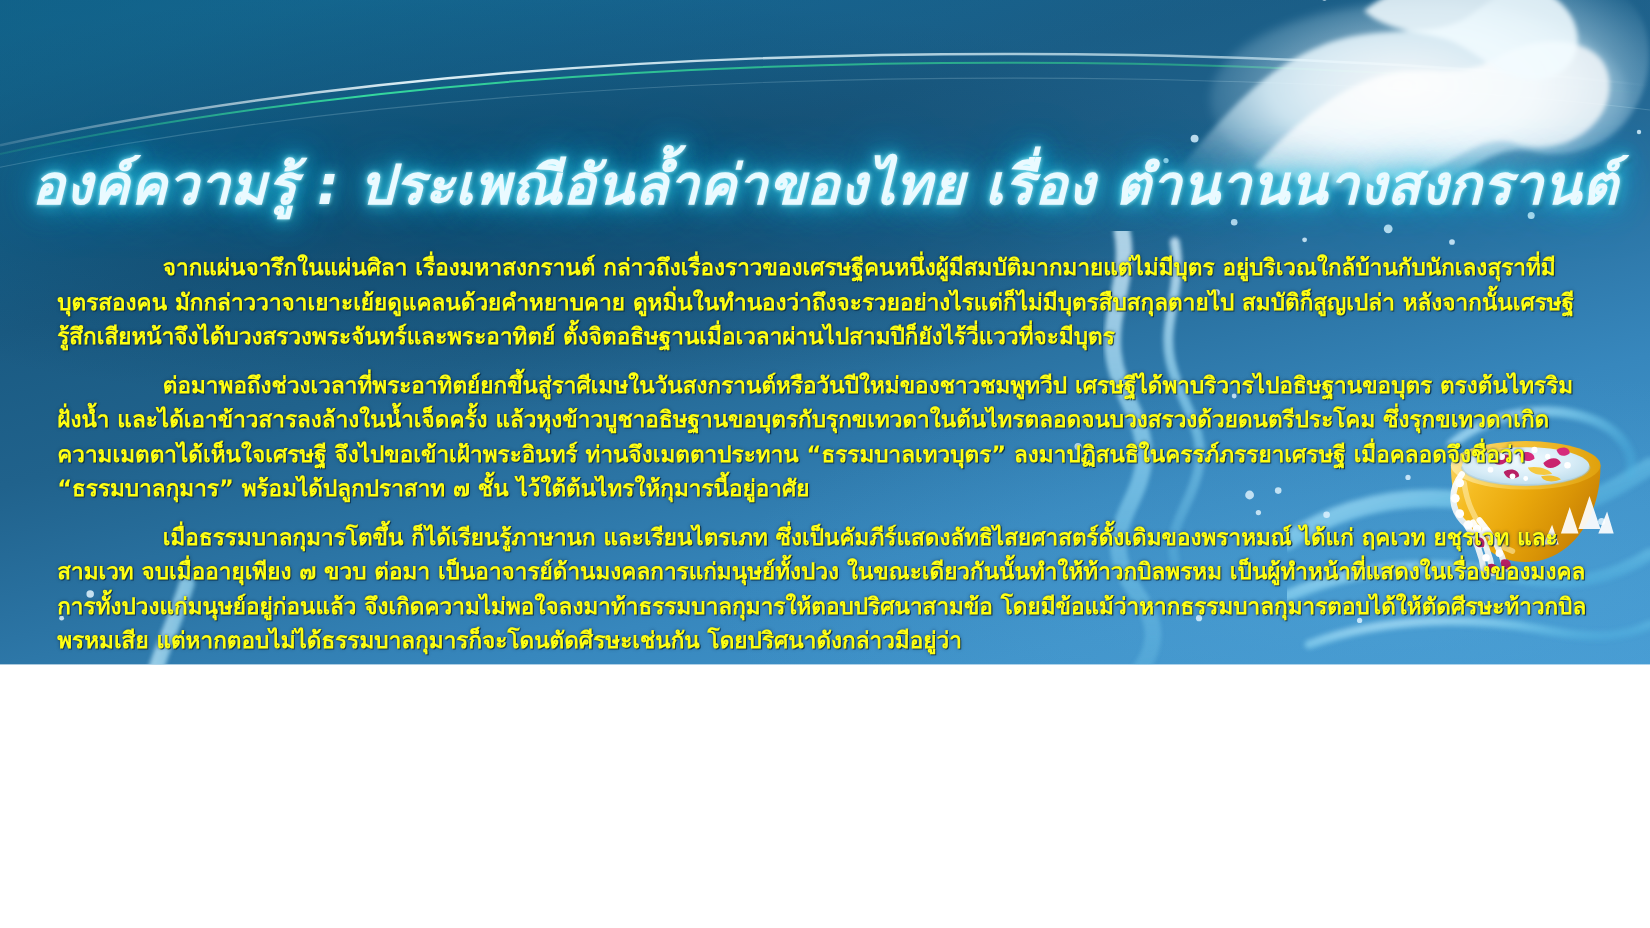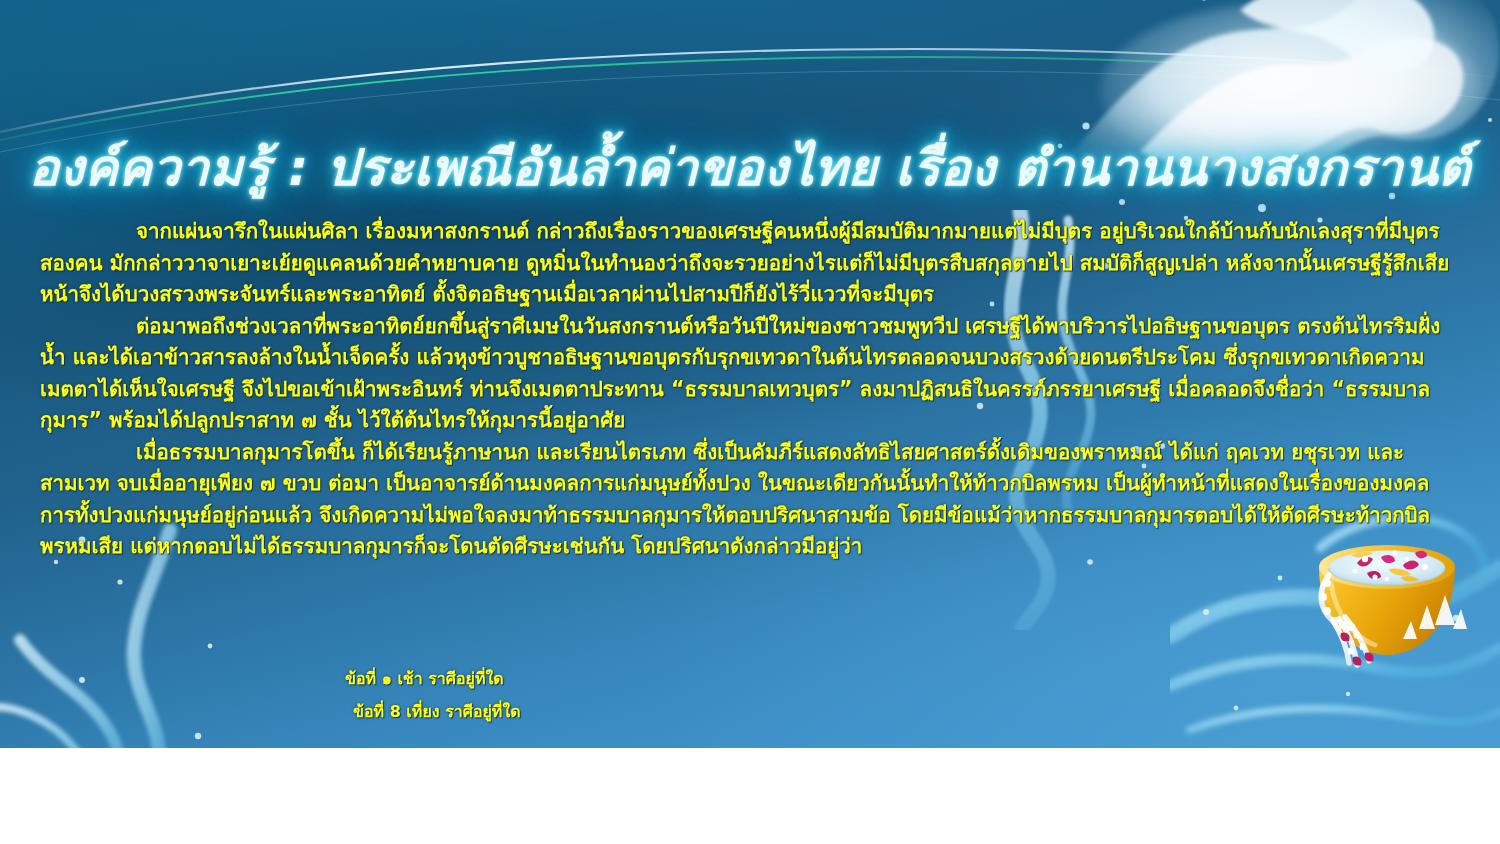--- a/index.html
+++ b/index.html
@@ -6,21 +6,21 @@
   * { margin:0; padding:0; box-sizing:border-box; }
   html, body {
     width:1500px; height:844px;
     overflow:hidden;
     font-family:"DejaVu Sans","Liberation Sans",sans-serif;
   }
 
   
   #stage {
     position:relative;
-    width:1500px; height:748px;
+    width:1500px; height:604px;
     background:
       linear-gradient(165deg,
         #0d6a92 0%,
         #116b93 8%,
         #15628c 18%,
         #1a5b83 30%,
         #20628c 44%,
         #2b74a4 58%,
         #3787bd 72%,
         #3f92c9 84%,
@@ -78,21 +78,21 @@
     width:1420px;
     z-index:5;
     color:#ffff12;
     font-size:20.5px;
     line-height:31.5px;
     font-weight:bold;
     text-shadow:
       1px 1px 0 rgba(10,45,70,.85),
       0 0 3px rgba(10,45,70,.75);
   }
-  #article p { margin:0; }
+  #article p { margin:12px; }
   #article p .indent { display:inline-block; width:96px; }
 
   
   #riddles {
     position:absolute;
     left:345px; top:662px;
     z-index:5;
     color:#ffff12;
     font-size:16px;
     line-height:33px;

